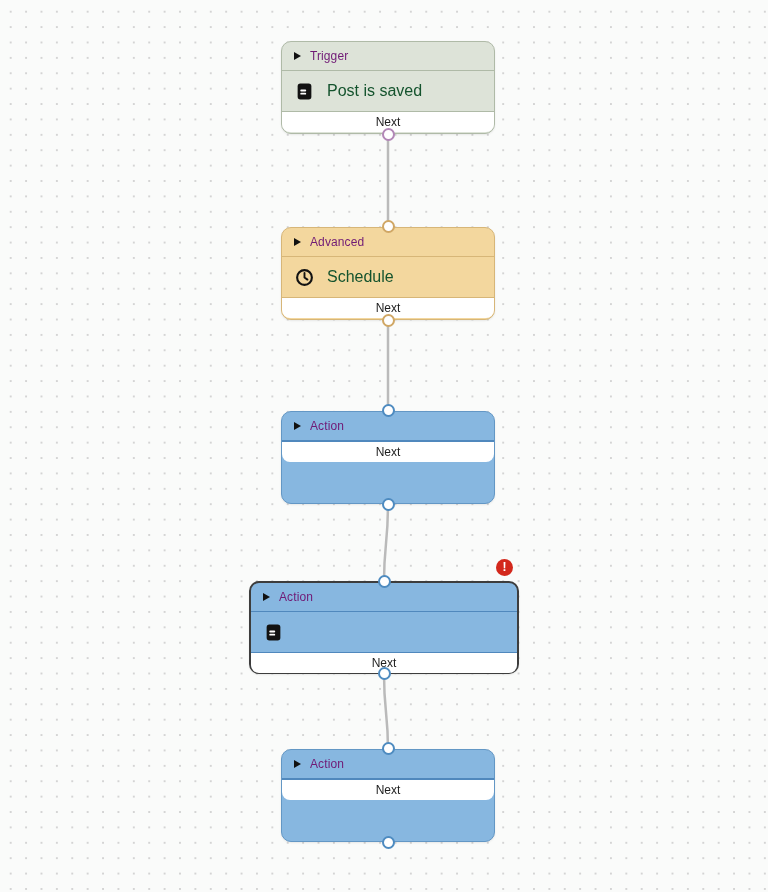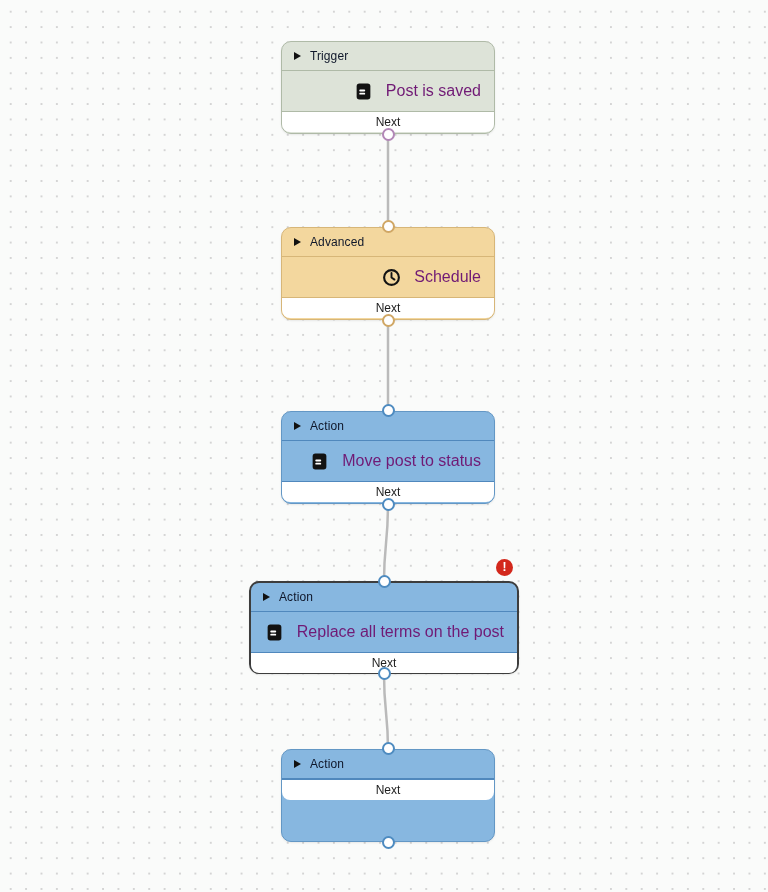--- a/index.html
+++ b/index.html
@@ -31,38 +31,37 @@
   }
   .node.selected { border-width: 2px; }
   .node-header {
     display: flex;
     align-items: center;
     gap: 9px;
     height: 29px;
     padding: 12px 12px;
     border-bottom: 1px solid;
     font-size: 12px;
-    color: #0f172a;
+    color: #701a75;
     letter-spacing: .1px;
   }
   .tri {
     width: 0; height: 0;
     border-left: 7px solid #111;
     border-top: 4.5px solid rgba(0,0,0,0);
     border-bottom: 4.5px solid rgba(0,0,0,0);
     flex: 0 0 auto;
   }
   .node-body {
     display: flex;
     align-items: center;
     gap: 13px;
     height: 40px;
     padding: 0 13px;
-    color: #701a75;
-    justify-content: flex-end;
+    color: #14532d;
   }
   .node-body .title { font-size: 16px; }
   .node-body .icon { display: inline-flex; flex: 0 0 auto; }
   .node-footer {
     position: relative;
     height: 20.5px;
     background: #ffffff;
     border-top: 1px solid;
     border-radius: 0 0 8px 8px;
     text-align: center;
@@ -149,52 +148,41 @@
     </div>
     <span class="port port-bottom" style="border-color: rgb(208, 167, 101);"></span>
   </div>
 
   <div class="node" style="left: 281px; top: 411px; width: 214px; background-color: rgb(135, 183, 224); border-color: rgb(99, 151, 197);">
     <span class="port port-top" style="border-color: rgb(78, 139, 192);"></span>
     <div class="node-header" style="border-bottom-color: rgb(80, 136, 189);">
       <span class="tri"></span>
       <span>Action</span>
     </div>
+    <div class="node-footer" style="border-top-color: rgb(80, 136, 189);">
+      <span>Next</span>
+    </div>
+    <span class="port port-bottom" style="border-color: rgb(78, 139, 192);"></span>
+  </div>
+
+  <div class="node selected" style="left: 249px; top: 581px; width: 270px; background-color: rgb(135, 183, 224); border-color: rgb(61, 61, 61);">
+    <span class="error-badge" style="background-color: rgb(211, 40, 28);">!</span>
+    <span class="port port-top" style="border-color: rgb(78, 139, 192);"></span>
+    <div class="node-header" style="border-bottom-color: rgb(80, 136, 189);">
+      <span class="tri"></span>
+      <span>Action</span>
+    </div>
     <div class="node-body">
       <span class="icon">
         <svg width="19" height="19" viewBox="0 0 18 18">
             <rect x="2.5" y="1.5" width="13" height="15" rx="2.6" fill="#121212"></rect>
             <rect x="5" y="7.2" width="5.6" height="1.7" rx="0.85" fill="#fff"></rect>
             <rect x="5" y="10.2" width="5.6" height="1.7" rx="0.85" fill="#fff"></rect>
           </svg>
       </span>
-      <span class="title">Move post to status</span>
-    </div>
-    <div class="node-footer" style="border-top-color: rgb(80, 136, 189);">
-      <span>Next</span>
-    </div>
-    <span class="port port-bottom" style="border-color: rgb(78, 139, 192);"></span>
-  </div>
-
-  <div class="node selected" style="left: 249px; top: 581px; width: 270px; background-color: rgb(135, 183, 224); border-color: rgb(61, 61, 61);">
-    <span class="error-badge" style="background-color: rgb(211, 40, 28);">!</span>
-    <span class="port port-top" style="border-color: rgb(78, 139, 192);"></span>
-    <div class="node-header" style="border-bottom-color: rgb(80, 136, 189);">
-      <span class="tri"></span>
-      <span>Action</span>
-    </div>
-    <div class="node-body">
-      <span class="icon">
-        <svg width="19" height="19" viewBox="0 0 18 18">
-            <rect x="2.5" y="1.5" width="13" height="15" rx="2.6" fill="#121212"></rect>
-            <rect x="5" y="7.2" width="5.6" height="1.7" rx="0.85" fill="#fff"></rect>
-            <rect x="5" y="10.2" width="5.6" height="1.7" rx="0.85" fill="#fff"></rect>
-          </svg>
-      </span>
-      <span class="title">Replace all terms on the post</span>
     </div>
     <div class="node-footer" style="border-top-color: rgb(80, 136, 189);">
       <span>Next</span>
     </div>
     <span class="port port-bottom" style="border-color: rgb(78, 139, 192);"></span>
   </div>
 
   <div class="node" style="left: 281px; top: 749px; width: 214px; background-color: rgb(135, 183, 224); border-color: rgb(99, 151, 197);">
     <span class="port port-top" style="border-color: rgb(78, 139, 192);"></span>
     <div class="node-header" style="border-bottom-color: rgb(80, 136, 189);">

